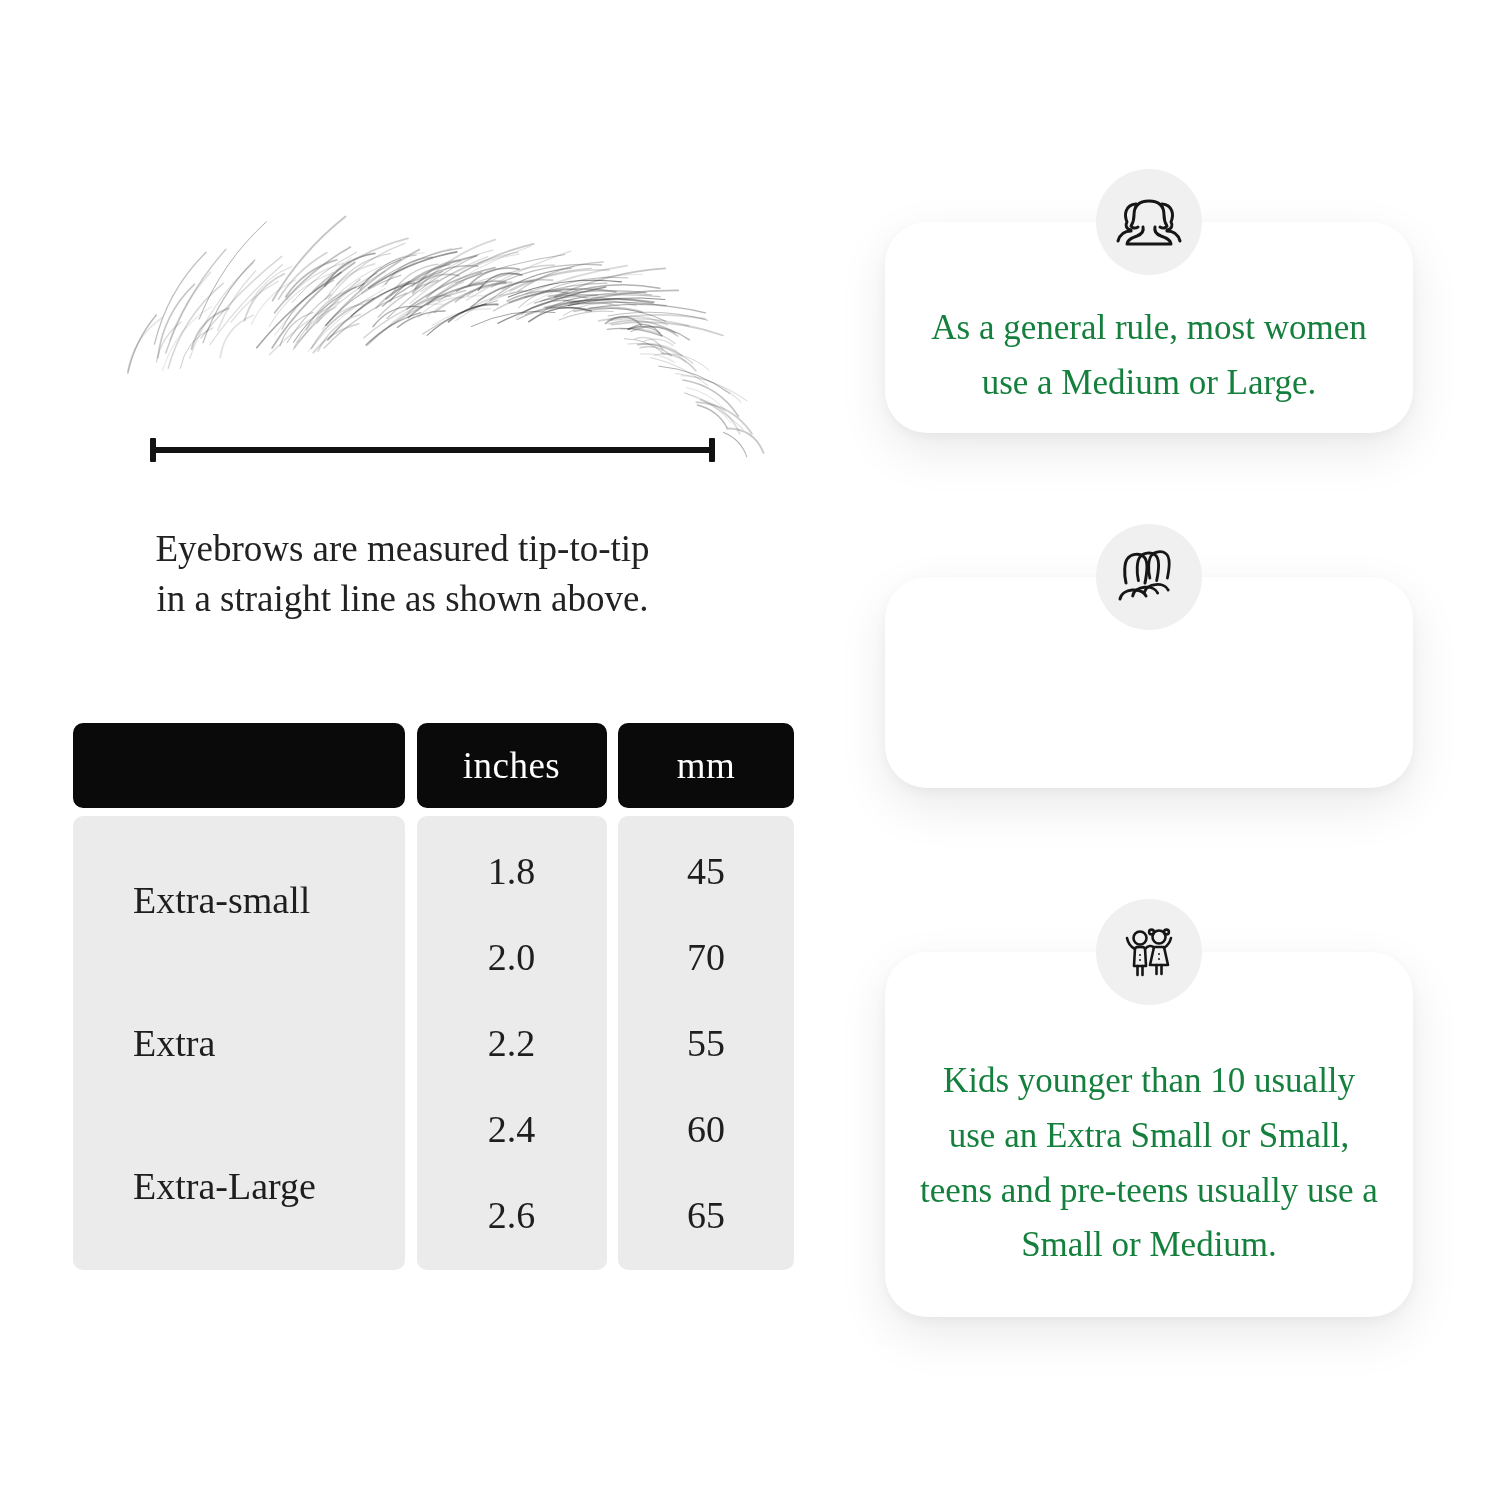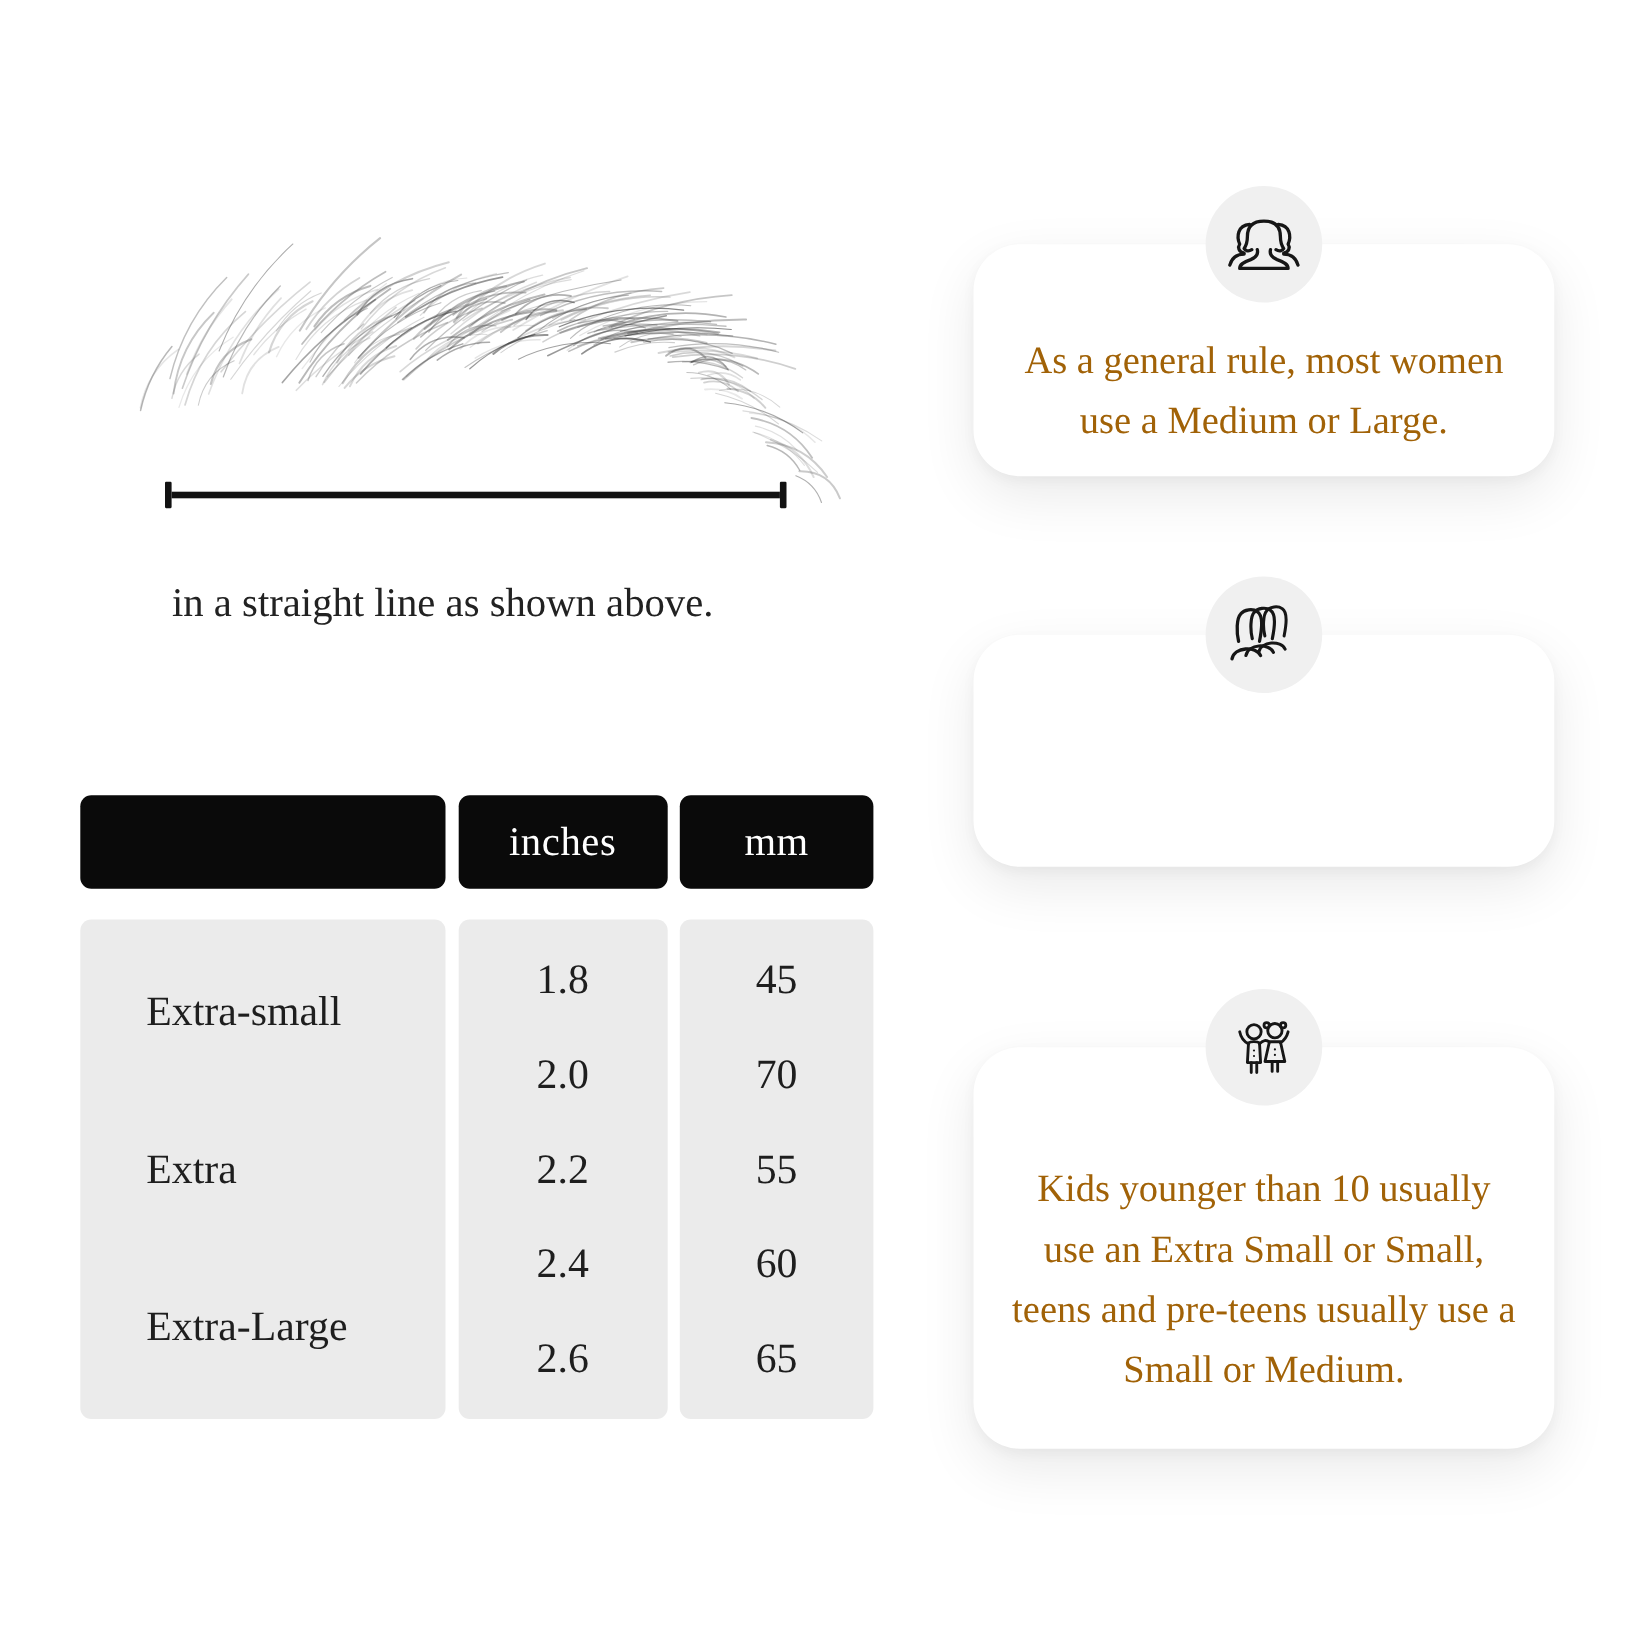--- a/index.html
+++ b/index.html
@@ -24,41 +24,41 @@
   .caption{left:75px;top:524px;width:655px;text-align:center;font-size:37px;line-height:50px;color:#222;}
 
   
   .size-table{left:73px;top:723px;width:817px;}
   .grid{display:grid;grid-template-columns:332px 190px 176px;column-gap:11.5px;}
   .h-cell{
     height:85px;background:var(--header-bg,#0a0a0a);border-radius:10px;
     color:var(--header-fg,#ffffff);display:flex;align-items:center;justify-content:center;
     font-size:37px;letter-spacing:.5px;
   }
-  .body-grid{margin-top:28px;}
+  .body-grid{margin-top:8px;}
   .b-col{
     height:454px;background:var(--body-bg,#ebebeb);border-radius:10px;
     display:flex;flex-direction:column;justify-content:space-around;padding:12px 0;
     box-sizing:border-box;font-size:38px;
   }
   .b-col .cell{display:block;}
   .col-size .cell{padding-left:60px;}
   .col-num .cell{text-align:center;}
 
   
   .card{
     position:absolute;left:885px;width:528px;background:var(--card-bg,#ffffff);
     border-radius:42px;
     box-shadow:0 18px 50px rgba(0,0,0,.085),0 4px 12px rgba(0,0,0,.04);
     display:flex;align-items:center;justify-content:center;box-sizing:border-box;
   }
   .card-1{top:222px;height:211px;padding:66px 20px 10px;}
   .card-2{top:577px;height:211px;padding:66px 55px 10px;}
   .card-3{top:952px;height:365px;padding:74px 34px 16px;}
-  .card-text{text-align:center;font-size:35px;line-height:1.56;color:#a16207;}
+  .card-text{text-align:center;font-size:35px;line-height:1.56;color:#15803d;}
   .badge{
     position:absolute;left:50%;top:-53px;transform:translateX(-50%);
     width:106px;height:106px;border-radius:50%;background:var(--badge-bg,#f0f0f0);
     display:flex;align-items:center;justify-content:center;
   }
   .badge svg{display:block;}
   .icon-stroke{fill:none;stroke:#161616;stroke-width:3;stroke-linecap:round;stroke-linejoin:round;}
   .icon-stroke-thin{fill:none;stroke:#161616;stroke-width:2.6;stroke-linecap:round;stroke-linejoin:round;}
   .icon-dot{fill:#161616;stroke:none;}
 </style>
@@ -260,20 +260,21 @@
     </svg>
 </div>
 
 <div class="abs measure">
   <span class="cap"></span>
   <span class="rule"></span>
   <span class="cap"></span>
 </div>
 
 <div class="abs caption">
+  <div>Eyebrows are measured tip-to-tip</div>
   <div>in a straight line as shown above.</div>
 </div>
 
 <div class="abs size-table">
   <div class="grid">
     <div class="h-cell"></div>
     <div class="h-cell">inches</div>
     <div class="h-cell">mm</div>
   </div>
   <div class="grid body-grid">

